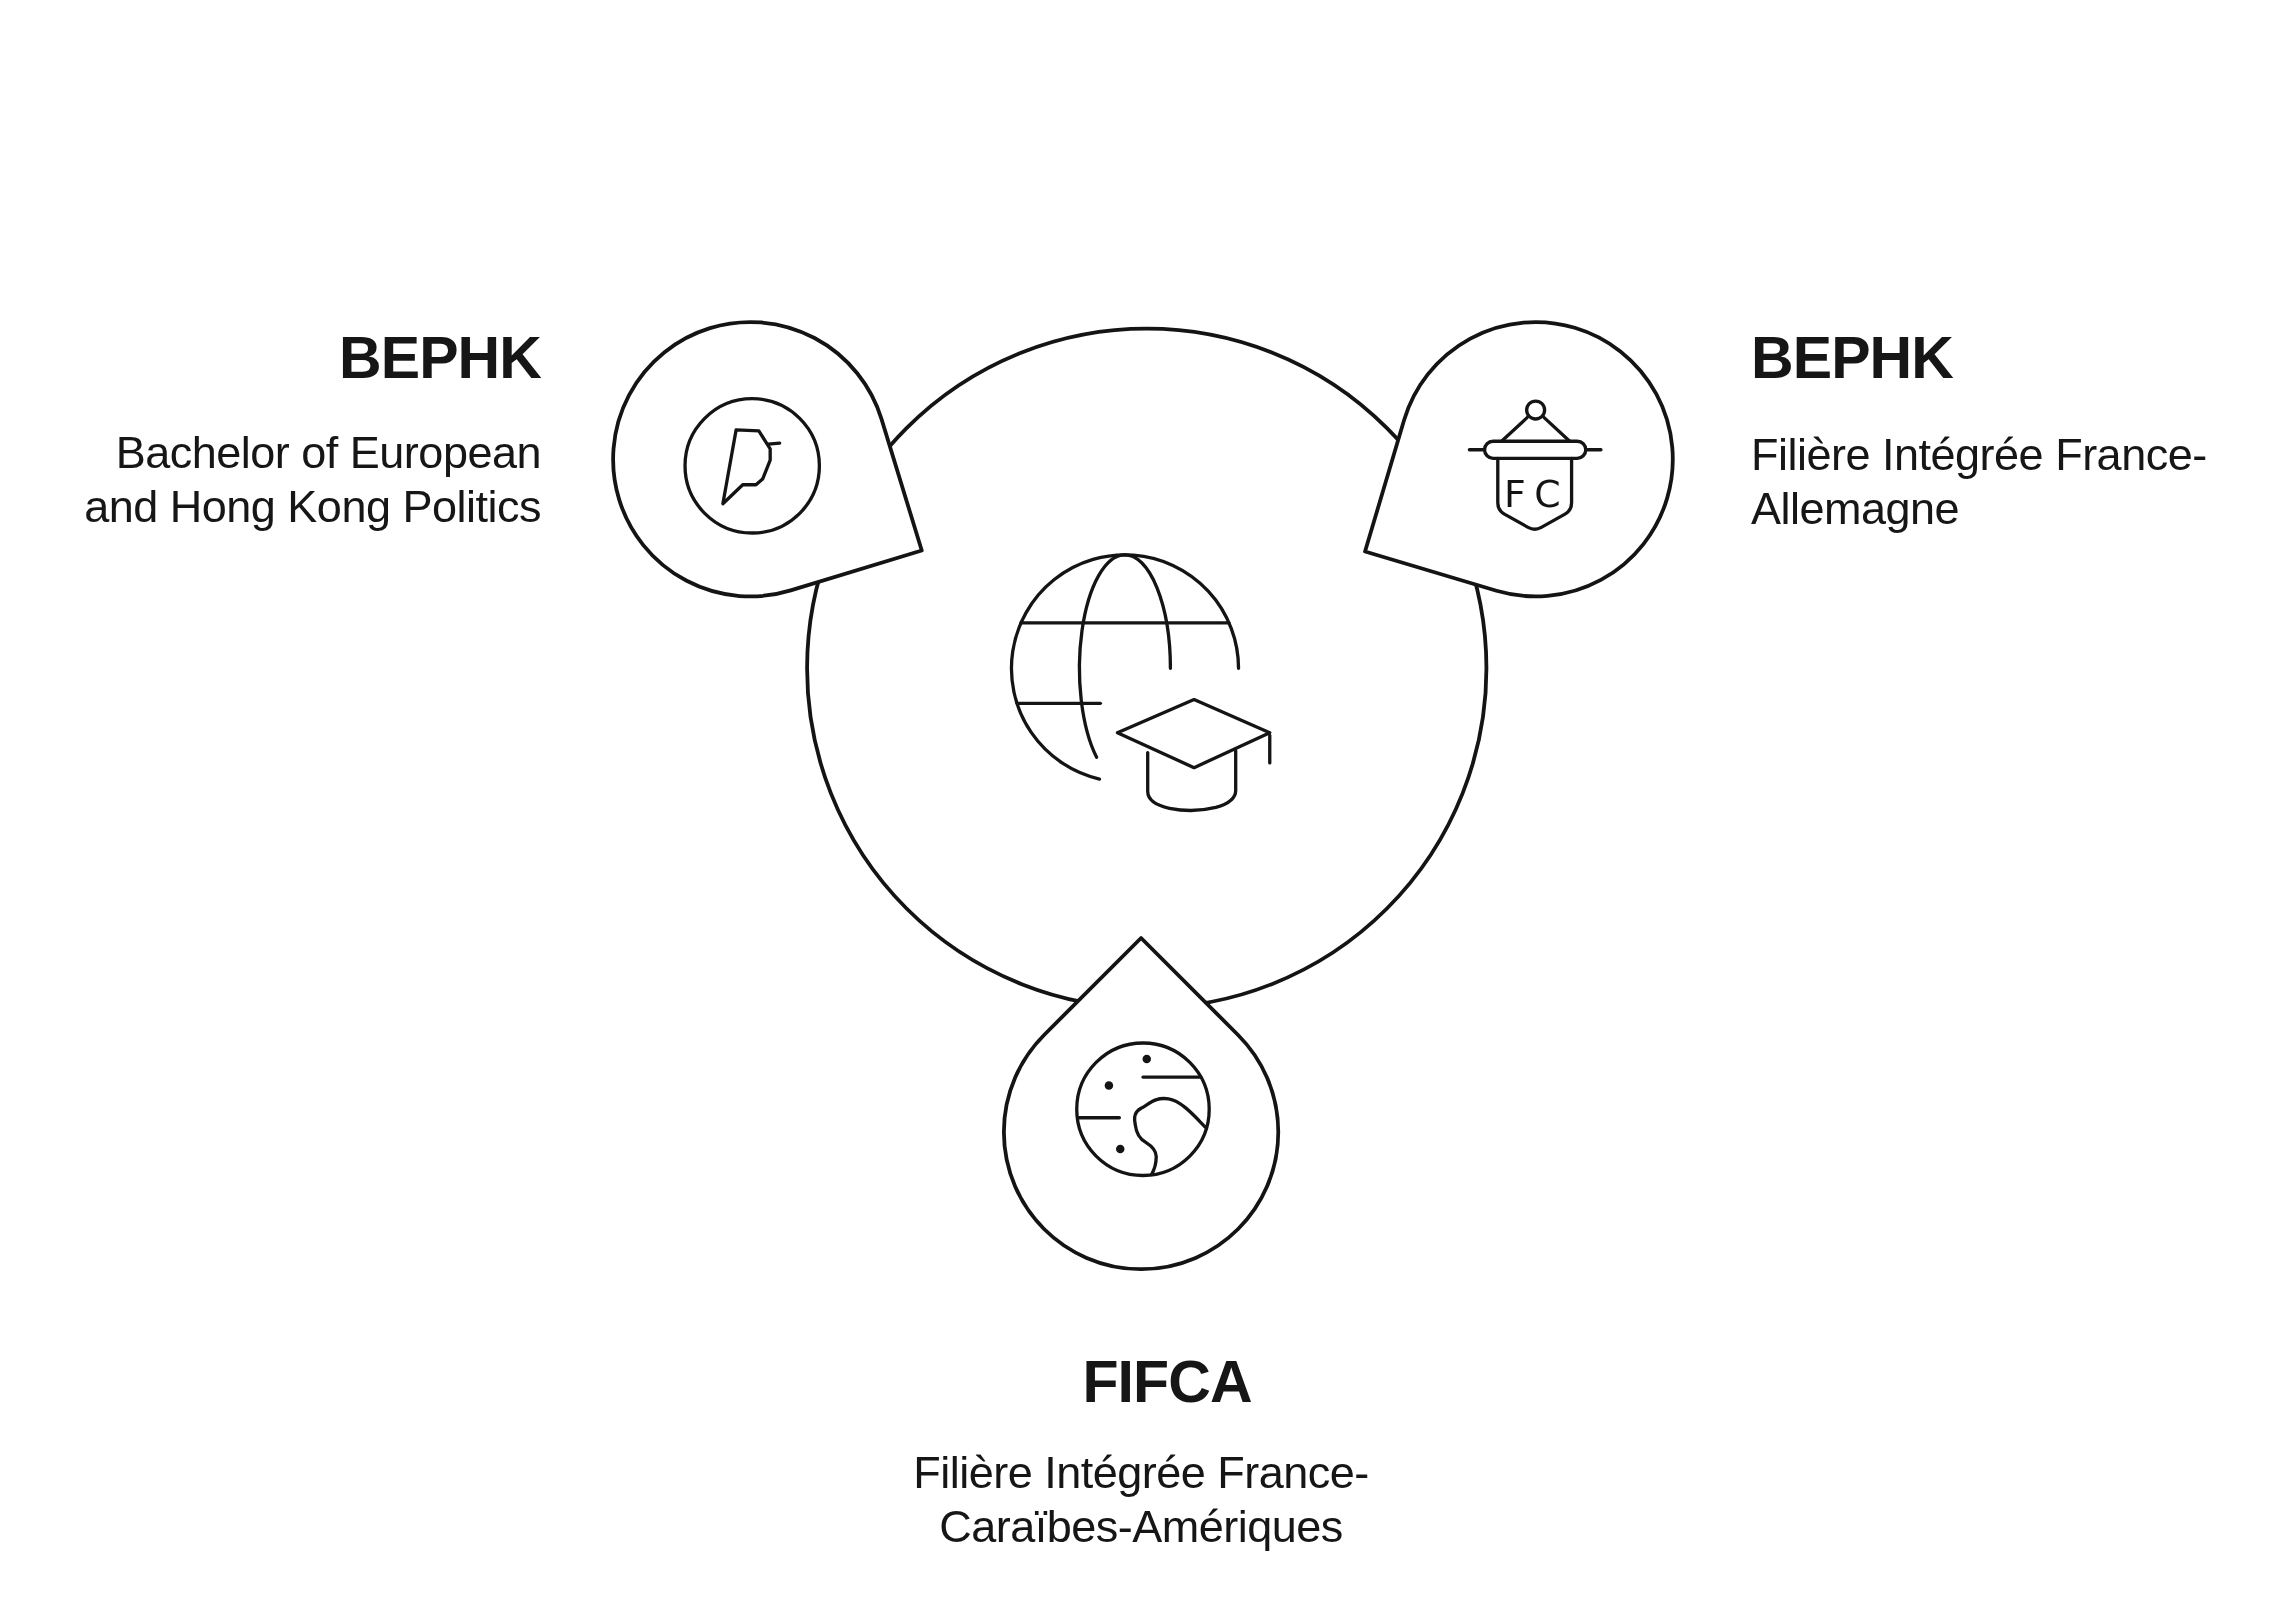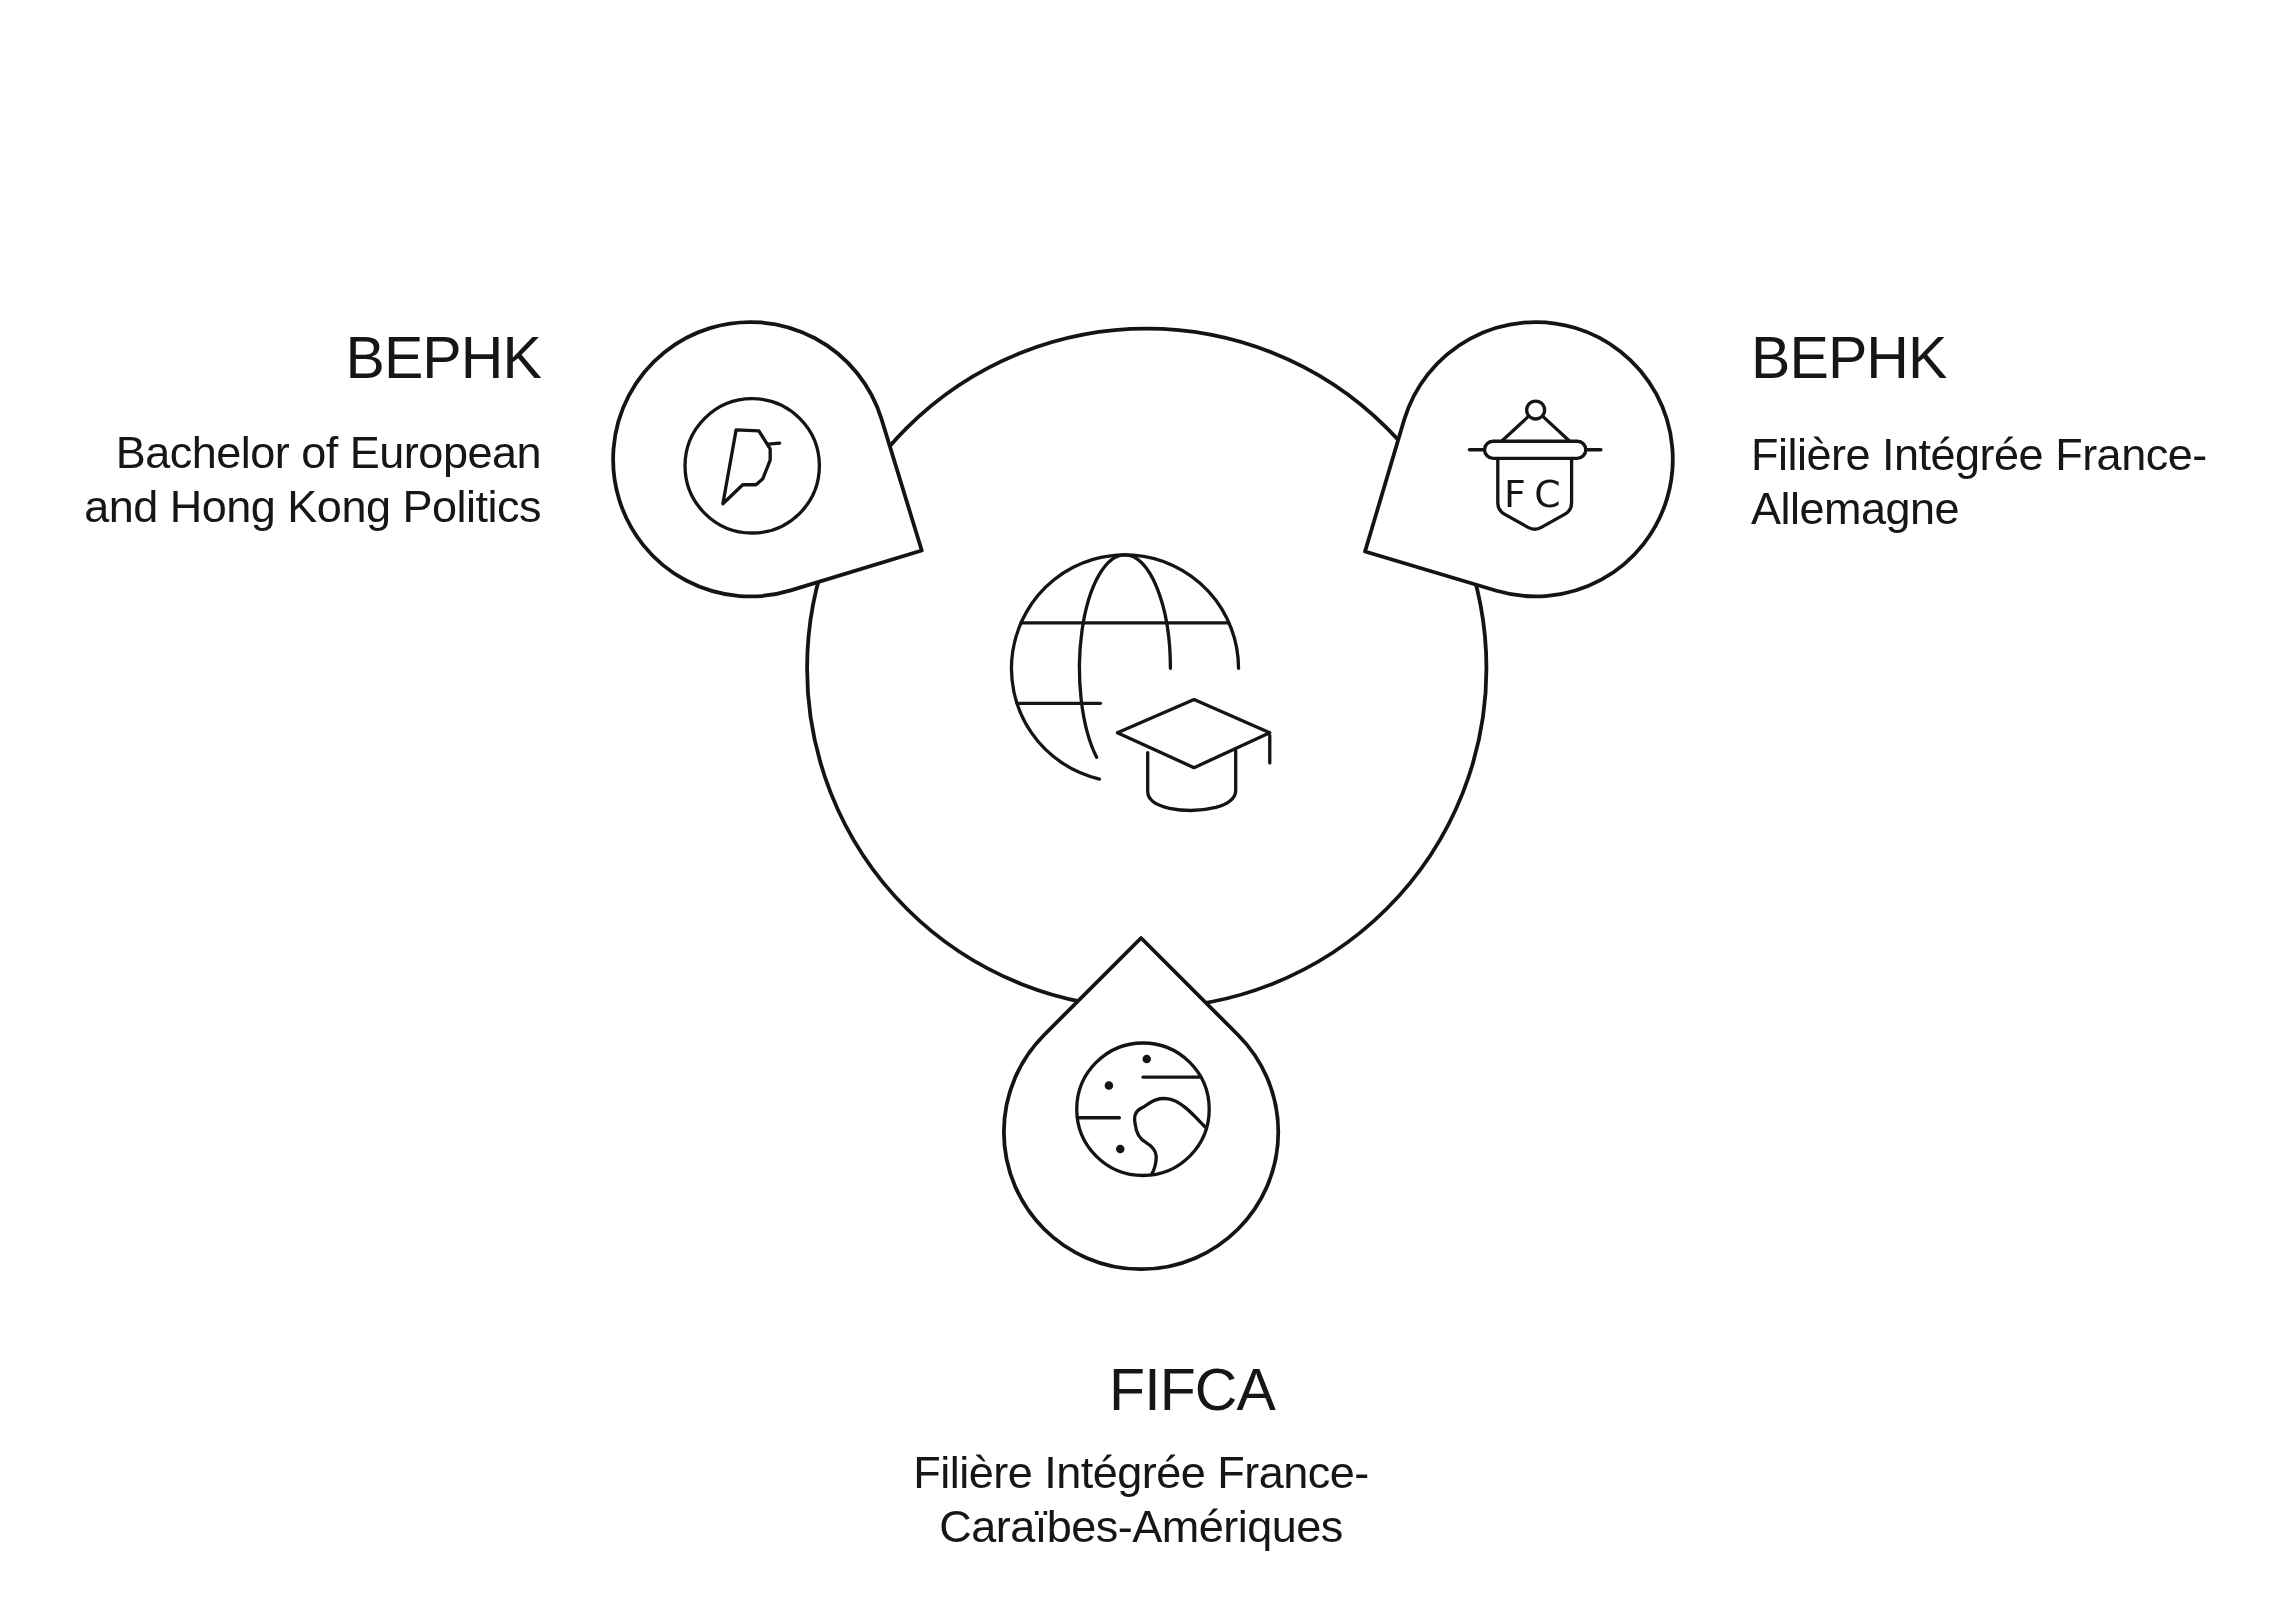--- a/index.html
+++ b/index.html
@@ -6,30 +6,30 @@
   .canvas{
     position:relative;width:2285px;height:1612px;background:#ffffff;
     font-family:"Liberation Sans","DejaVu Sans",sans-serif;color:#161616;overflow:hidden;
   }
   .diagram-svg{position:absolute;left:0;top:0;width:2285px;height:1612px;}
   .page-title{
     position:absolute;top:66px;left:0;right:0;text-align:center;
     font-size:76px;font-weight:700;letter-spacing:-1.9px;line-height:1;
   }
   .prog-code{
-    position:absolute;font-size:59px;font-weight:400;letter-spacing:-0.9px;line-height:1;
+    position:absolute;font-size:59px;font-weight:700;letter-spacing:-0.9px;line-height:1;
   }
   .prog-name{
     position:absolute;font-size:45px;line-height:54px;letter-spacing:-0.5px;white-space:pre-line;
   }
   #bephk-code{top:329px;right:1744px;text-align:right;}
   #bephk-name{top:426px;right:1744px;text-align:right;margin-left:48px;}
   #fifa-code{top:329px;left:1751px;}
   #fifa-name{top:428px;left:1751px;text-align:left;}
-  #fifca-code{top:1353px;left:1192px;transform:translateX(-50%);margin-top:8px;}
+  #fifca-code{top:1353px;left:1167px;transform:translateX(-50%);}
   #fifca-name{top:1446px;left:1141px;transform:translateX(-50%);text-align:center;}
   .fc-label{font-family:"DejaVu Sans","Liberation Sans",sans-serif;font-size:40px;letter-spacing:9px;}
 </style>
 </head>
 <body>
 
 <div class="canvas">
 
 
   <svg class="diagram-svg" viewBox="0 0 2415 1703" fill="none" stroke="#141414" stroke-linecap="round" stroke-linejoin="round">

